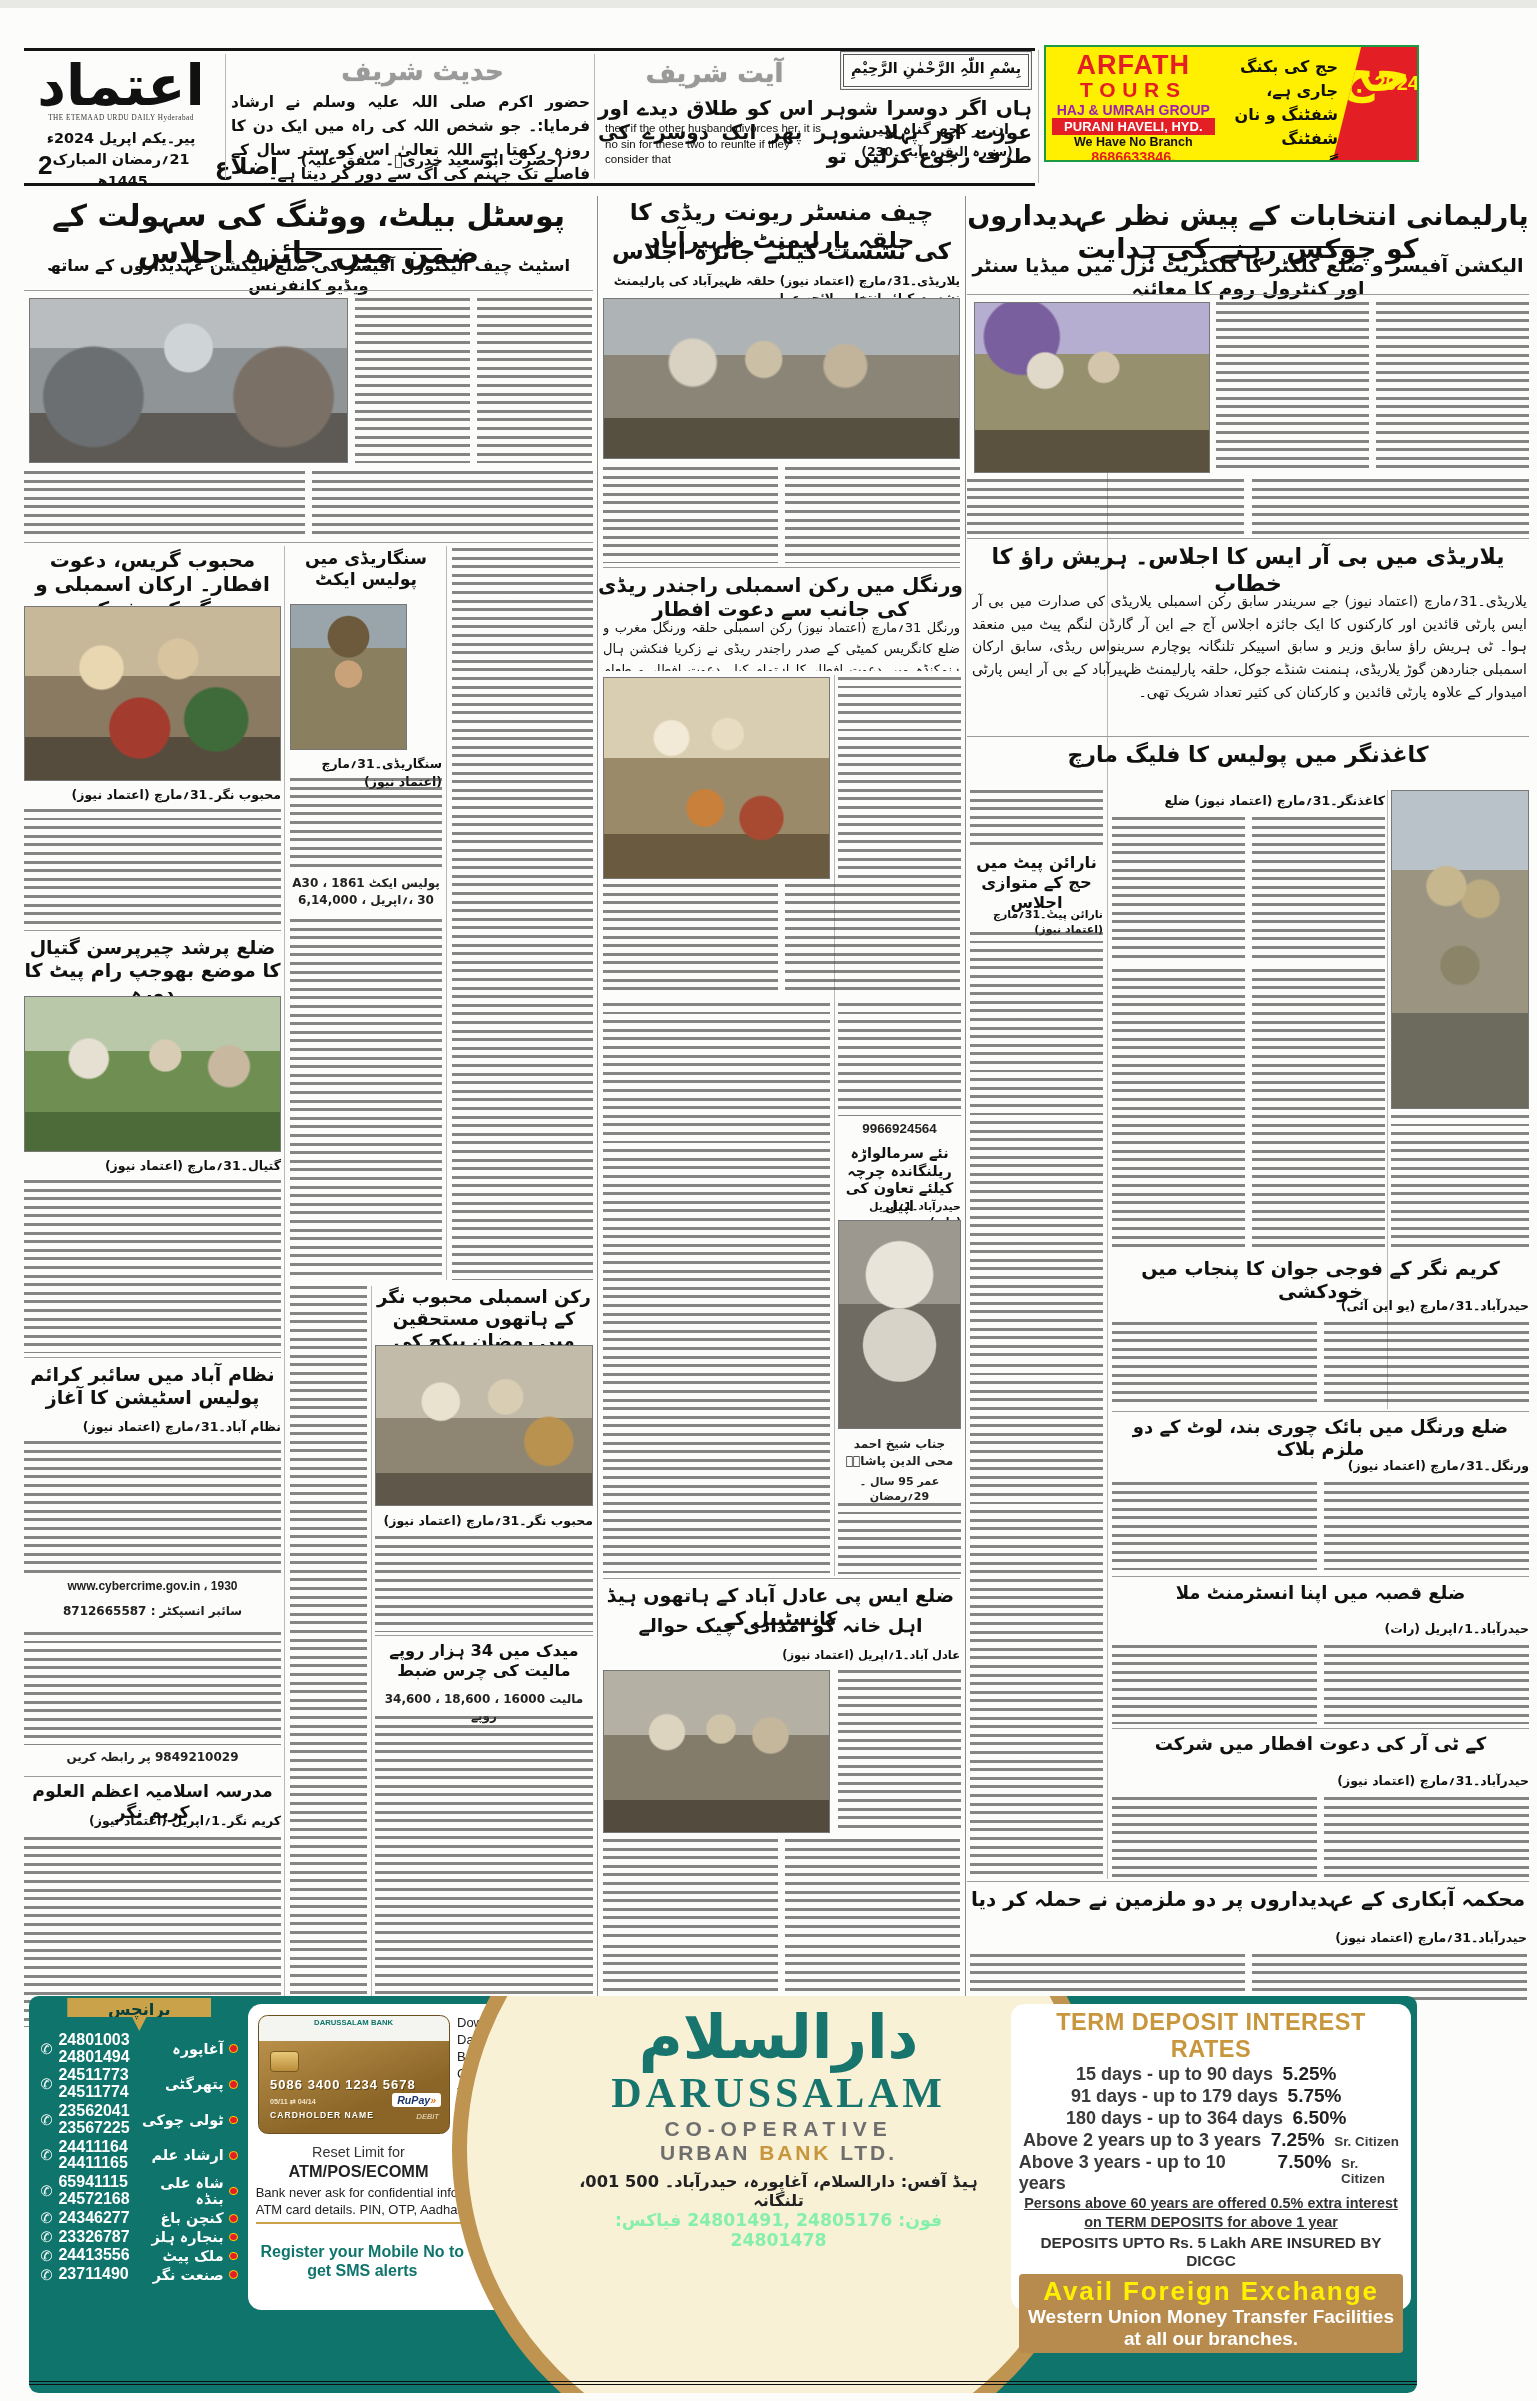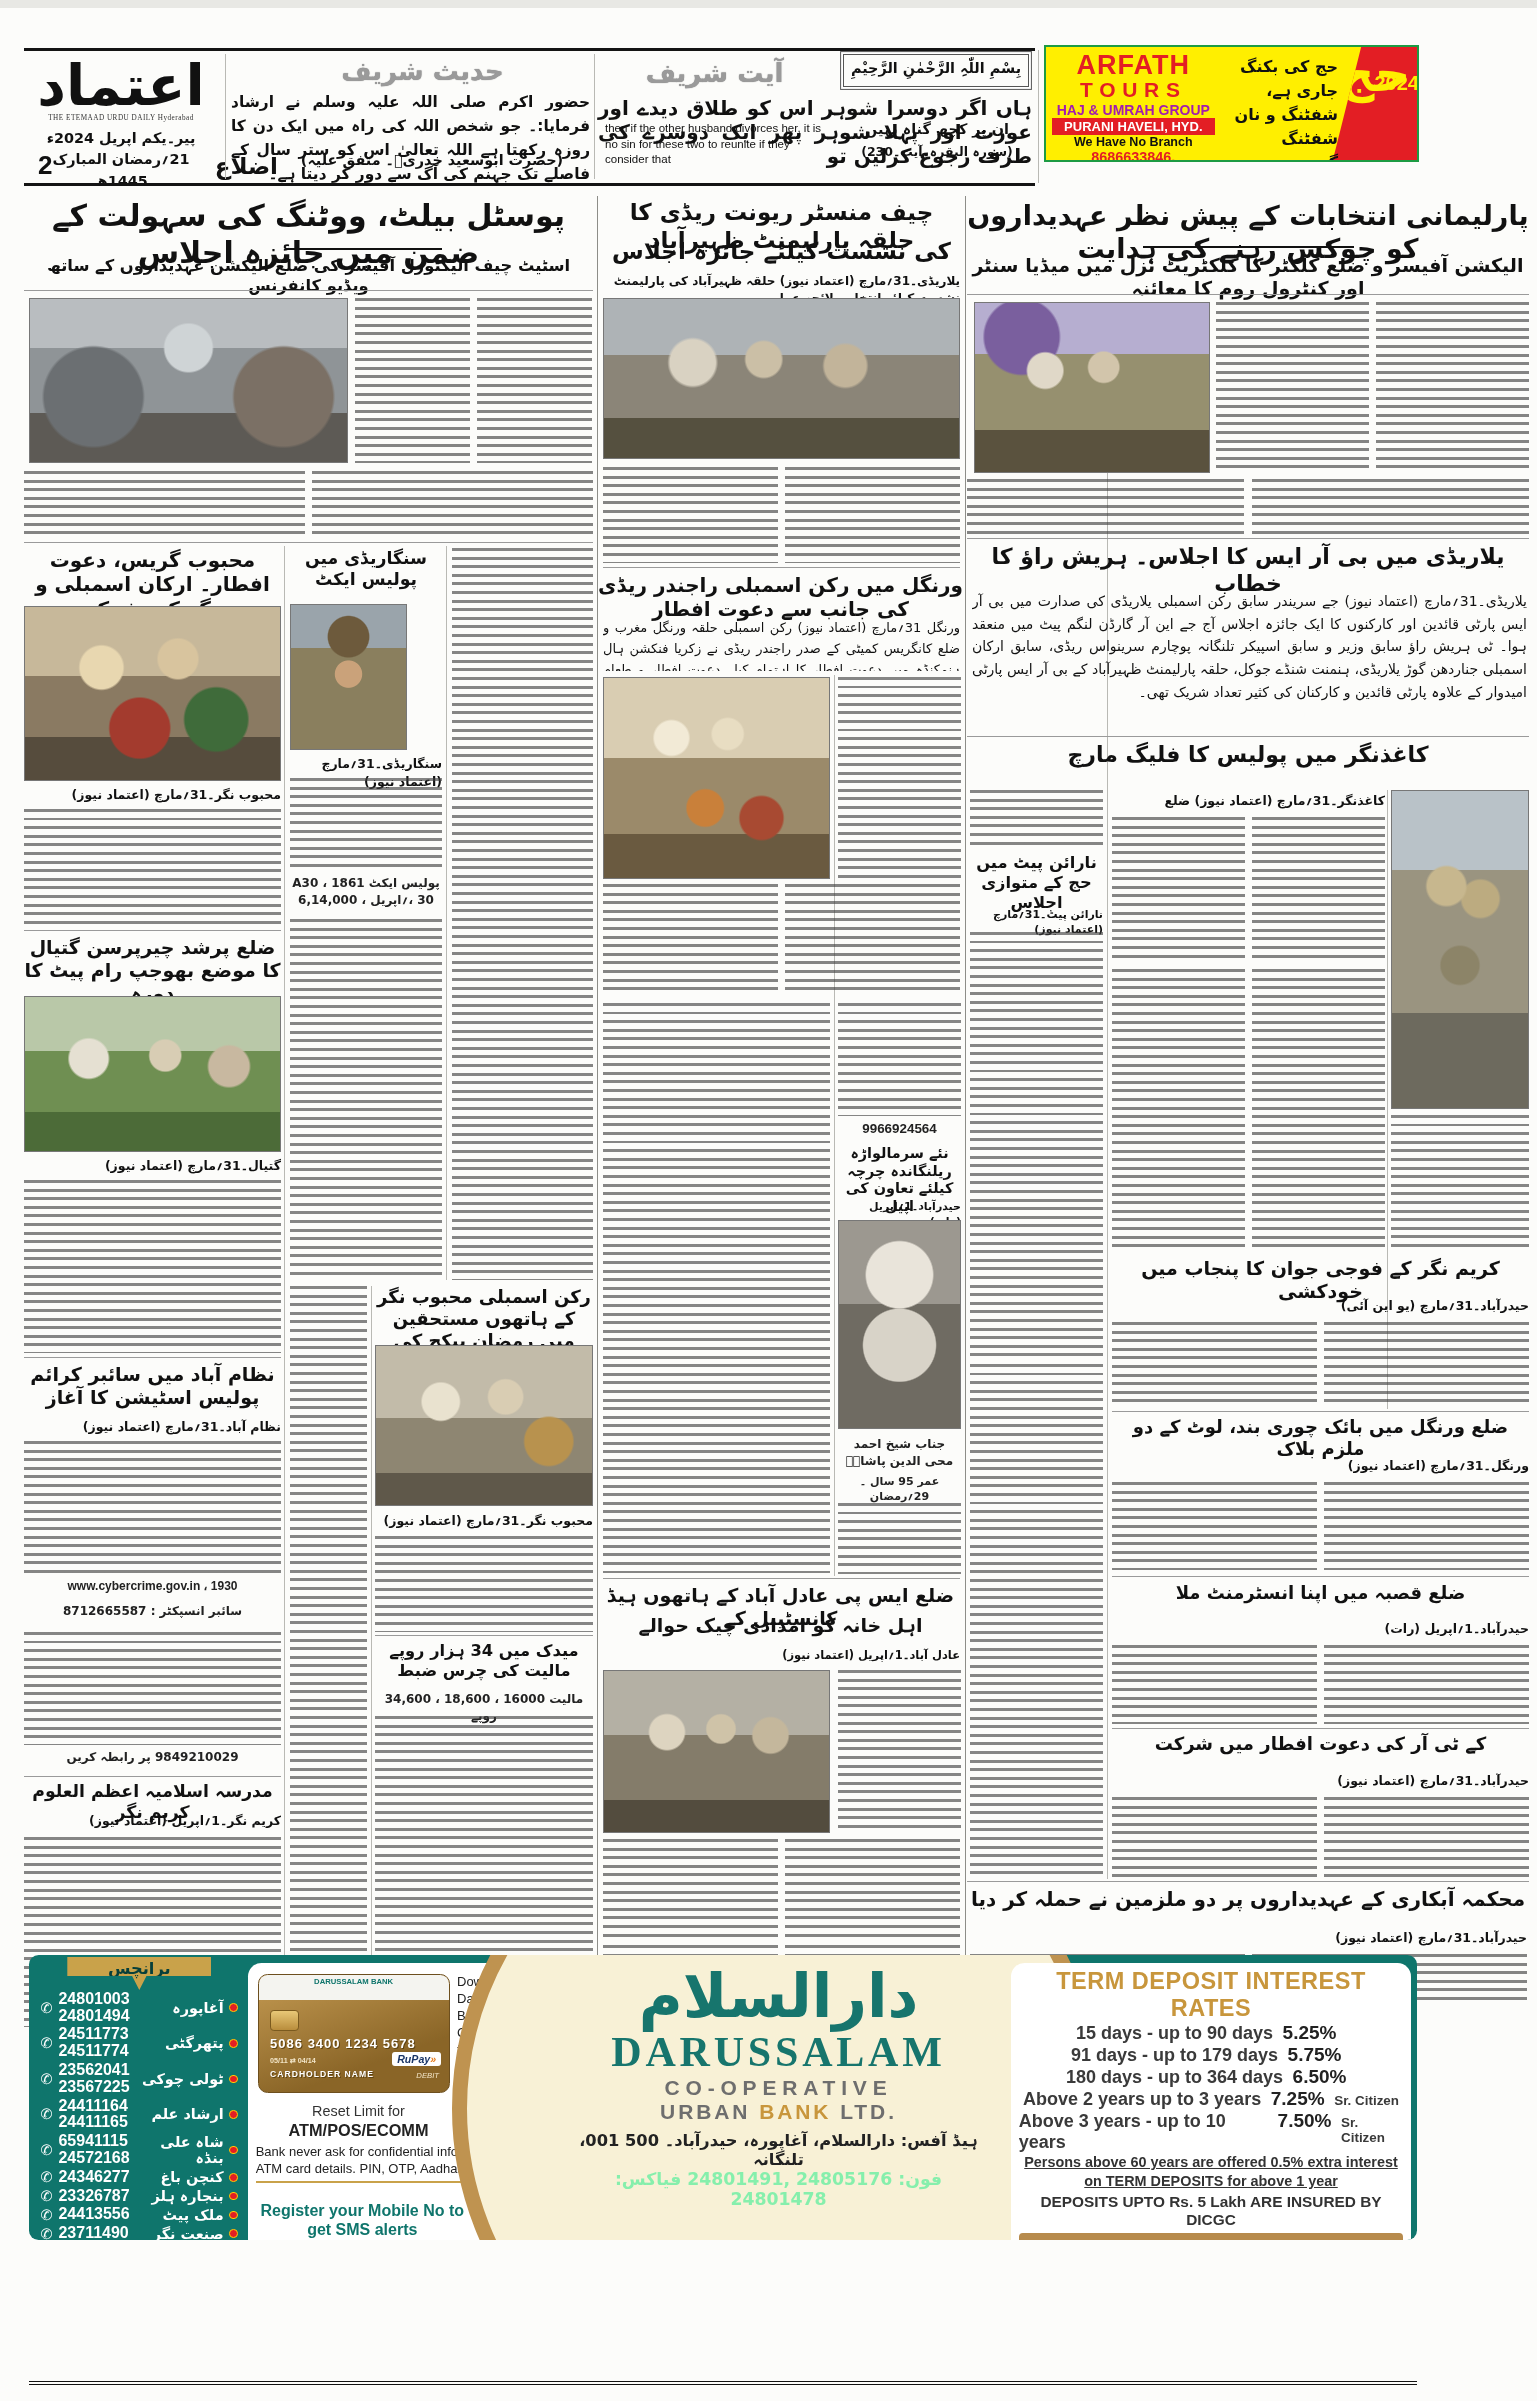--- a/index.html
+++ b/index.html
@@ -263,21 +263,21 @@
   <div class="abs hline" style="left:1112px;top:1720px;width:417px"></div>
   <div class="abs hl u" style="left:1112px;top:1725px;width:417px;font-size:18px">کے ٹی آر کی دعوت افطار میں شرکت</div>
   <div class="abs dl u" style="left:1112px;top:1764px;width:417px">حیدرآباد۔31؍مارچ (اعتماد نیوز)</div>
   <div class="abs tx c2" style="left:1112px;top:1789px;width:417px;height:81px"></div>
   <div class="abs hline" style="left:967px;top:1873px;width:562px"></div>
   <div class="abs hl u" style="left:967px;top:1879px;width:562px;font-size:20px">محکمہ آبکاری کے عہدیداروں پر دو ملزمین نے حملہ کر دیا</div>
   <div class="abs dl u" style="left:970px;top:1921px;width:557px">حیدرآباد۔31؍مارچ (اعتماد نیوز)</div>
   <div class="abs tx c2" style="left:970px;top:1946px;width:557px;height:52px"></div>
   <div class="abs fact u" style="left:970px;top:2004px;width:557px;font-size:13.4px">9848928281 ، 9396279583</div>
 
-  <div class="abs bank" style="left:29px;top:1947px;width:1388px;height:285px">
+  <div class="abs bank" style="left:29px;top:1988px;width:1388px;height:397px">
 
     <div style="position:absolute;left:5.8px;top:1.9px;width:209px">
       <div class="ribbon u" style="width:144px;margin:0 auto;height:33px;font-size:16.3px;padding-top:1.9px">برانچس</div>
       <div>
 
           <div class="brrow">
             <span class="bph">✆</span>
             <span class="bnums"><span>24801003</span><br><span>24801494</span></span>
             <span class="bname">آغاپورہ</span>
             <span class="bdot"></span>

